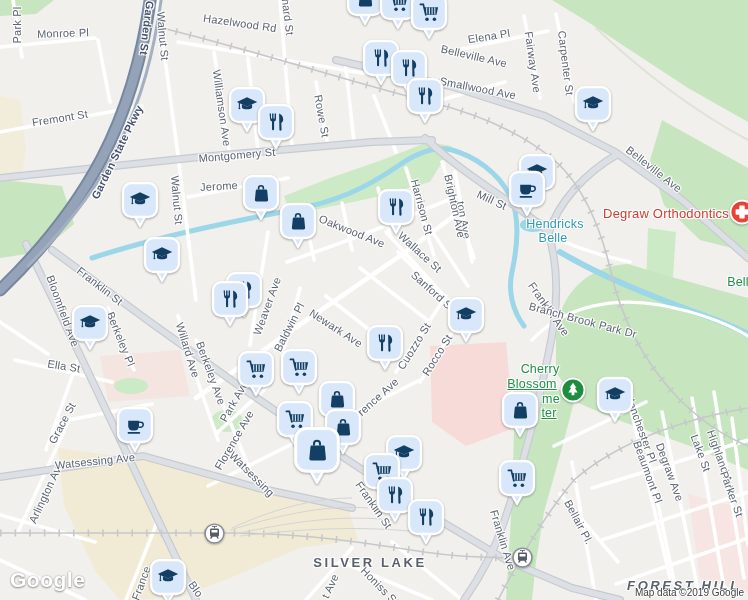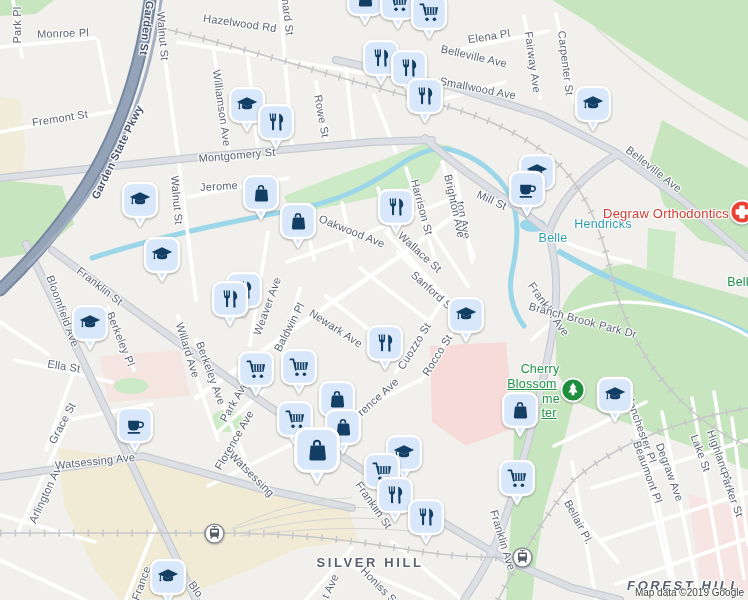--- a/index.html
+++ b/index.html
@@ -183,21 +183,21 @@
       <span class="lbl st" style="left: 219px; top: 186px; transform: translate(-50%, -50%) rotate(-3deg);">Jerome</span>
       <span class="lbl st" style="left: 177px; top: 200px; transform: translate(-50%, -50%) rotate(85deg);">Walnut St</span>
       <span class="lbl st" style="left: 489px; top: 36px; transform: translate(-50%, -50%) rotate(-9deg);">Elena Pl</span>
       <span class="lbl st" style="left: 533px; top: 62px; transform: translate(-50%, -50%) rotate(82deg);">Fairway Ave</span>
       <span class="lbl st" style="left: 566px; top: 63px; transform: translate(-50%, -50%) rotate(83deg);">Carpenter St</span>
       <span class="lbl st" style="left: 474px; top: 56px; transform: translate(-50%, -50%) rotate(13deg);">Belleville Ave</span>
       <span class="lbl st" style="left: 478px; top: 88px; transform: translate(-50%, -50%) rotate(11deg);">Smallwood Ave</span>
       <span class="lbl st" style="left: 654px; top: 169px; transform: translate(-50%, -50%) rotate(38deg);">Belleville Ave</span>
       <span class="lbl st" style="left: 492px; top: 200px; transform: translate(-50%, -50%) rotate(25deg);">Mill St</span>
       <span class="lbl st" style="left: 464px; top: 220px; transform: translate(-50%, -50%) rotate(80deg);">ton Ave</span>
-      <span class="lbl water" style="left: 555px; top: 224px; transform: translate(-50%, -50%) rotate(0deg); margin-left: 48px;">Hendricks</span>
+      <span class="lbl water" style="left: 555px; top: 224px; transform: translate(-50%, -50%) rotate(0deg);">Hendricks</span>
       <span class="lbl water" style="left: 553px; top: 238px; transform: translate(-50%, -50%) rotate(0deg);">Belle</span>
       <span class="lbl red" style="left: 666px; top: 213px; transform: translate(-50%, -50%) rotate(0deg);">Degraw Orthodontics</span>
       <span class="lbl park" style="left: 738px; top: 282px; transform: translate(-50%, -50%) rotate(0deg);">Bell</span>
       <span class="lbl st" style="left: 100px; top: 286px; transform: translate(-50%, -50%) rotate(38deg);">Franklin St</span>
       <span class="lbl st" style="left: 63px; top: 311px; transform: translate(-50%, -50%) rotate(70deg);">Bloomfield Ave</span>
       <span class="lbl st" style="left: 121px; top: 339px; transform: translate(-50%, -50%) rotate(68deg);">Berkeley Pl</span>
       <span class="lbl st" style="left: 188px; top: 350px; transform: translate(-50%, -50%) rotate(73deg);">Willard Ave</span>
       <span class="lbl st" style="left: 211px; top: 373px; transform: translate(-50%, -50%) rotate(70deg);">Berkeley Ave</span>
       <span class="lbl st" style="left: 64px; top: 366px; transform: translate(-50%, -50%) rotate(9deg);">Ella St</span>
       <span class="lbl st" style="left: 267px; top: 306px; transform: translate(-50%, -50%) rotate(-70deg);">Weaver Ave</span>
@@ -225,21 +225,21 @@
       <span class="lbl st" style="left: 579px; top: 522px; transform: translate(-50%, -50%) rotate(62deg);">Bellair Pl.</span>
       <span class="lbl st" style="left: 503px; top: 540px; transform: translate(-50%, -50%) rotate(73deg);">Franklin Ave</span>
       <span class="lbl st" style="left: 374px; top: 505px; transform: translate(-50%, -50%) rotate(55deg);">Franklin St</span>
       <span class="lbl st" style="left: 62px; top: 423px; transform: translate(-50%, -50%) rotate(-62deg);">Grace St</span>
       <span class="lbl st" style="left: 46px; top: 492px; transform: translate(-50%, -50%) rotate(-65deg);">Arlington Ave</span>
       <span class="lbl st" style="left: 95px; top: 461px; transform: translate(-50%, -50%) rotate(-6deg);">Watsessing Ave</span>
       <span class="lbl st" style="left: 252px; top: 474px; transform: translate(-50%, -50%) rotate(45deg);">Watsessing</span>
       <span class="lbl st" style="left: 234px; top: 440px; transform: translate(-50%, -50%) rotate(-60deg);">Florence Ave</span>
       <span class="lbl st" style="left: 234px; top: 401px; transform: translate(-50%, -50%) rotate(-60deg);">Park Ave</span>
       <span class="lbl st" style="left: 372px; top: 402px; transform: translate(-50%, -50%) rotate(-42deg);">Florence Ave</span>
-      <span class="lbl area" style="left: 370px; top: 562px; transform: translate(-50%, -50%) rotate(0deg);">SILVER HILL</span>
+      <span class="lbl area" style="left: 370px; top: 562px; transform: translate(-50%, -50%) rotate(0deg);">SILVER LAKE</span>
       <span class="lbl area" style="left: 684px; top: 585px; transform: translate(-50%, -50%) rotate(0deg); font-style: italic;">FOREST HILL</span>
       <span class="lbl st" style="left: 380px; top: 586px; transform: translate(-50%, -50%) rotate(45deg);">Honiss St</span>
       <span class="lbl st" style="left: 330px; top: 586px; transform: translate(-50%, -50%) rotate(-65deg);">t Ave</span>
       <span class="lbl st" style="left: 141px; top: 583px; transform: translate(-50%, -50%) rotate(-70deg);">France</span>
       <span class="lbl st" style="left: 196px; top: 589px; transform: translate(-50%, -50%) rotate(55deg);">Blo</span>
       <div class="poi" style="left: 346px; top: -21px; z-index: 10;">
         <svg width="38" height="47" viewBox="0 0 38 47" xmlns="http://www.w3.org/2000/svg">
     <path d="M13,34 L19,45 L25,34 Z" fill="#d9e7fb" stroke="#fff" stroke-width="2.2" stroke-linejoin="round"></path>
     <rect x="2" y="2" width="34" height="34" rx="8.5" fill="#d9e7fb" stroke="#ffffff" stroke-width="2.4"></rect>
     <g transform="translate(7,7)">
@@ -678,14 +678,15 @@
     <g transform="translate(7,7)">
             <path d="M12,4.2 L22.2,8.9 L12,13.6 L1.8,8.9 Z" fill="#123f63"></path>
          <path d="M6.9,11.3 v3.1 c0,1.05 2.3,1.9 5.1,1.9 s5.1,-0.85 5.1,-1.9 v-3.1 l-5.1,2.3 Z" fill="#123f63"></path>
          <path d="M4.4,9.3 v5.1" stroke="#123f63" stroke-width="1.1"></path>
          <circle cx="4.4" cy="15.3" r="0.95" fill="#123f63"></circle>
           </g>
         </svg>
       </div>
     </div>
 
+  <div id="glogo">Google</div>
   <div id="attrib">Map data ©2019 Google</div>
 </div>
 
 </body></html>

